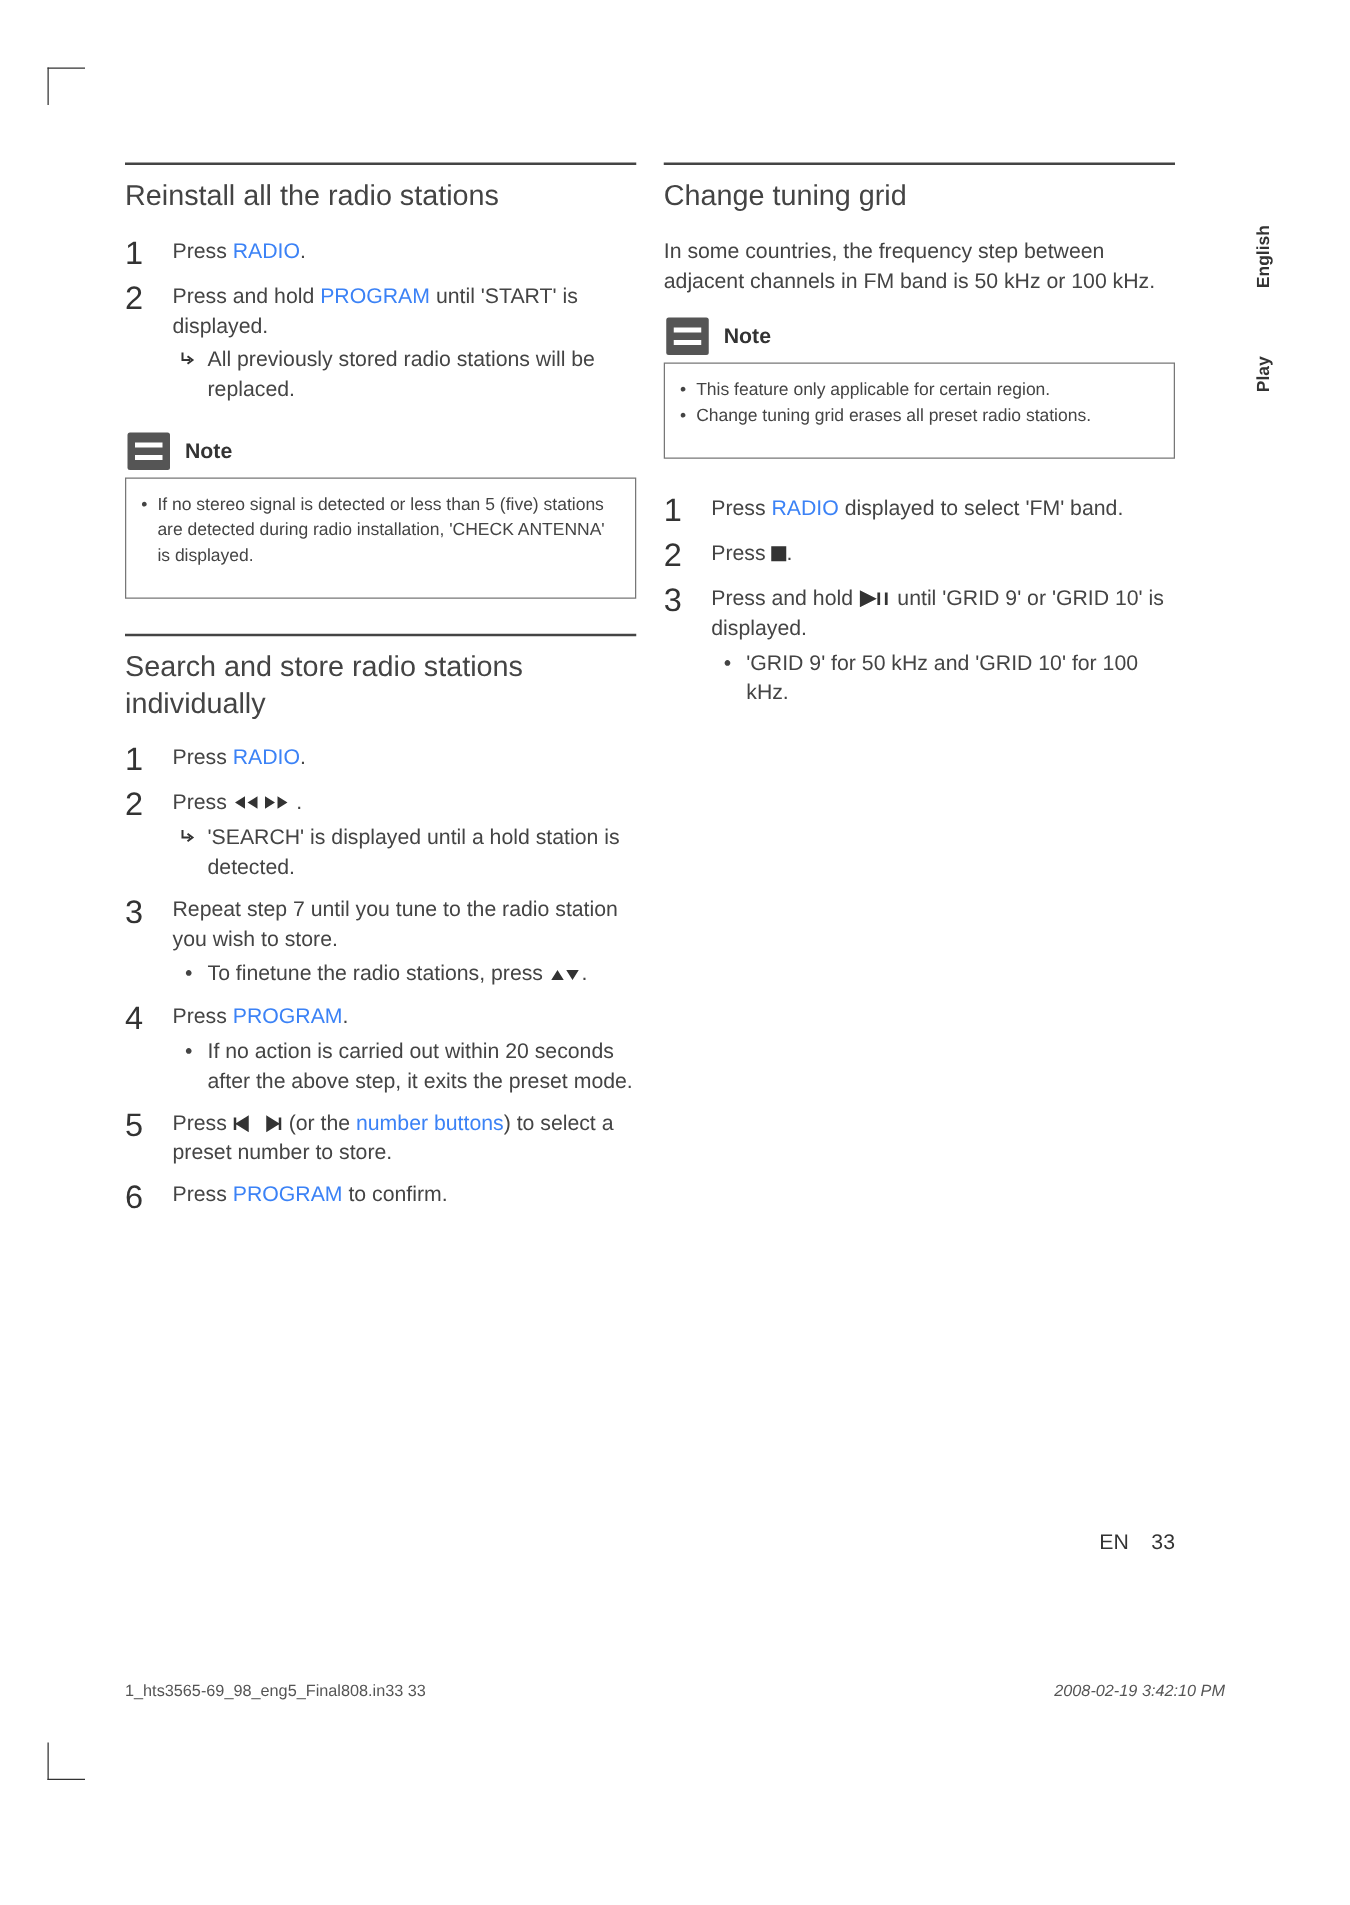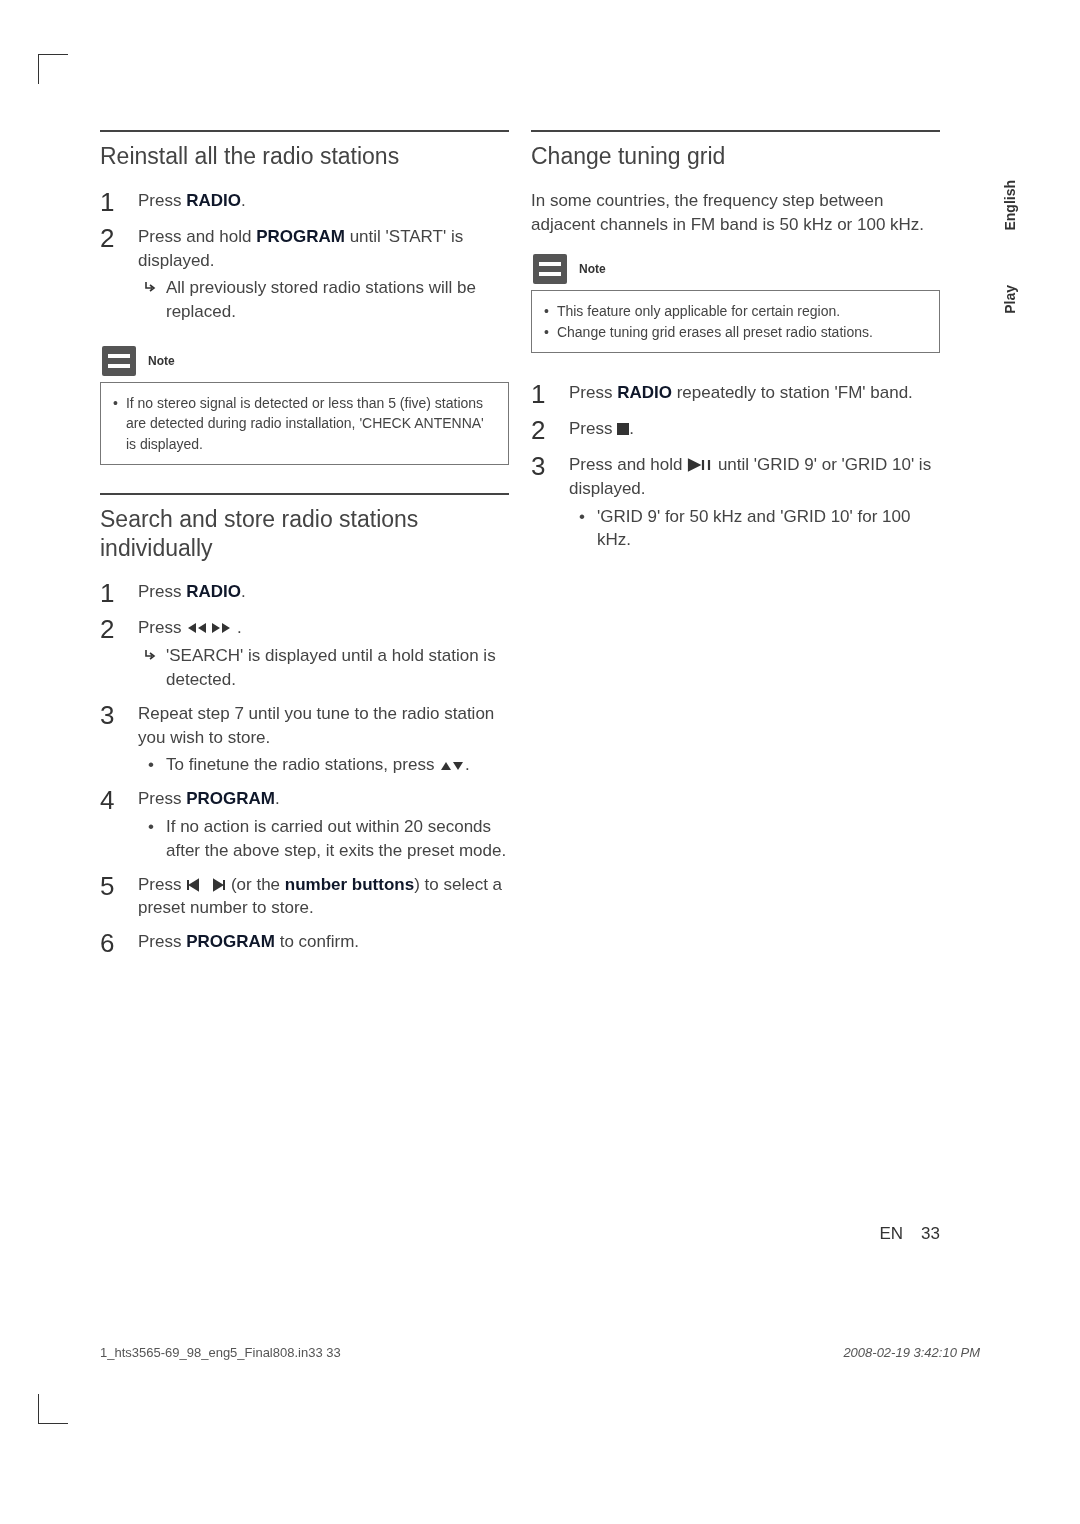--- a/index.html
+++ b/index.html
@@ -44,41 +44,41 @@
     min-width: 24px;
     color: #333;
     line-height: 1;
   }
   .step-body {
     font-size: 17px;
     line-height: 1.4;
     color: #444;
     flex: 1;
   }
-  .bold { font-weight: 700; color: #0f172a; text-align: center; }
+  .bold { font-weight: 400; color: #3b82f6; text-align: center; }
   .sub {
     display: flex;
     gap: 8px;
     margin-top: 4px;
     padding-left: 6px;
   }
   .arrow-r {
     flex-shrink: 0;
     width: 14px;
     margin-top: 4px;
   }
   .bullet {
     flex-shrink: 0;
     width: 14px;
     text-align: center;
     font-size: 17px;
   }
   .note-box {
     border: 1px solid #777;
-    padding: 10px 12px 10px 12px;
+    padding: 10px 12px 24px 12px;
     font-size: 14px;
     line-height: 1.45;
     color: #444;
     margin-bottom: 28px;
   }
   .note-head {
     display: flex;
     align-items: center;
     gap: 12px;
     margin-bottom: 8px;
@@ -98,21 +98,21 @@
     content: "";
     position: absolute;
     left: 6px;
     right: 6px;
     height: 4px;
     background: #fff;
   }
   .note-icon::before { top: 8px; }
   .note-icon::after { top: 18px; }
   .note-label {
-    font-size: 12px;
+    font-size: 17px;
     font-weight: 700;
     color: #333;
   }
   .note-list { list-style: none; }
   .note-list li {
     display: flex;
     gap: 8px;
   }
   .note-list li::before {
     content: "•";
@@ -309,21 +309,21 @@
               <span>Change tuning grid erases all preset radio stations.</span>
             </li>
         </ul>
       </div>
     </div>
 
     <div class="steps">
       <div class="step">
         <div class="step-num">1</div>
         <div class="step-body">
-          <span>Press </span><span class="bold">RADIO</span><span> repeatedly to station 'FM' band.</span>
+          <span>Press </span><span class="bold">RADIO</span><span> displayed to select 'FM' band.</span>
         </div>
       </div>
       <div class="step">
         <div class="step-num">2</div>
         <div class="step-body">
           <span>Press </span><span class="stop-sq"></span><span>.</span>
         </div>
       </div>
       <div class="step">
         <div class="step-num">3</div>

